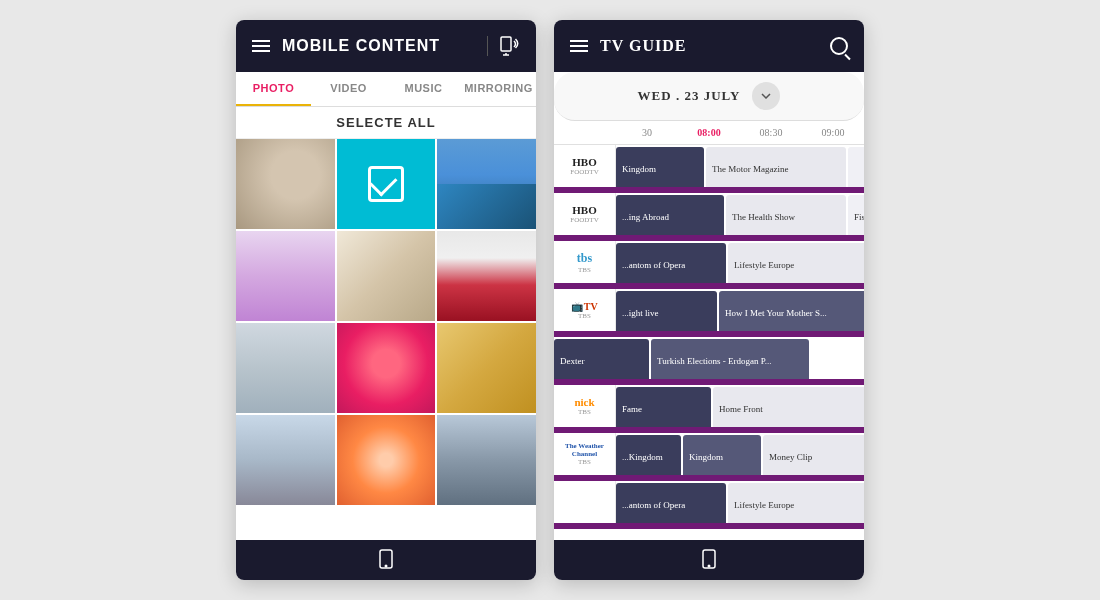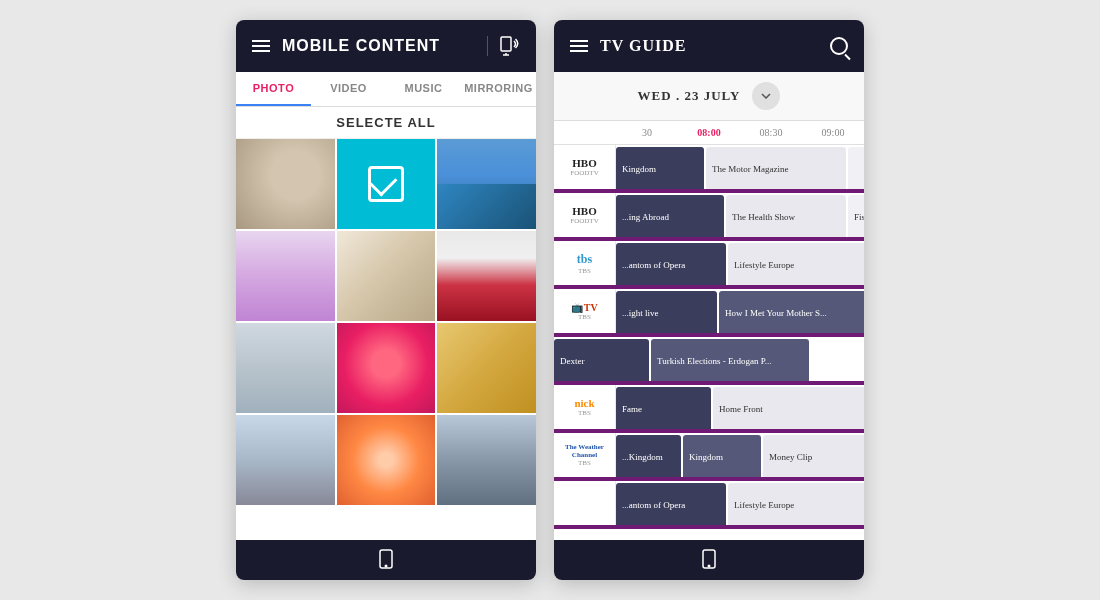--- a/index.html
+++ b/index.html
@@ -88,21 +88,21 @@
       font-size: 11px;
       font-weight: 600;
       color: #888;
       cursor: pointer;
       letter-spacing: 0.5px;
       border-bottom: 2px solid transparent;
     }
 
     .tab-item.active {
       color: #e91e63;
-      border-bottom: 2px solid #3b82f6;
+      border-bottom: 2px solid #eab308;
     }
 
     
     .select-all-bar {
       padding: 8px 0;
       text-align: center;
       font-size: 13px;
       font-weight: 600;
       color: #333;
       letter-spacing: 1px;
@@ -253,20 +253,21 @@
 
     
     .date-bar {
       background: #f8f8f8;
       display: flex;
       align-items: center;
       justify-content: center;
       padding: 10px;
       border-bottom: 1px solid #ddd;
       gap: 12px;
+      border-radius: 21px;
     }
 
     .date-text {
       font-size: 13px;
       font-weight: 600;
       color: #333;
       letter-spacing: 1px;
     }
 
     .chevron-btn {
@@ -314,21 +315,21 @@
 
     
     .programs-container {
       flex: 1;
       overflow: hidden;
     }
 
     .program-row {
       display: flex;
       height: 48px;
-      border-bottom: 4px solid #701a75;
+      border-bottom: 6px solid #701a75;
     }
 
     .channel-info {
       width: 62px;
       min-width: 62px;
       background: #fff;
       display: flex;
       flex-direction: column;
       align-items: center;
       justify-content: center;

